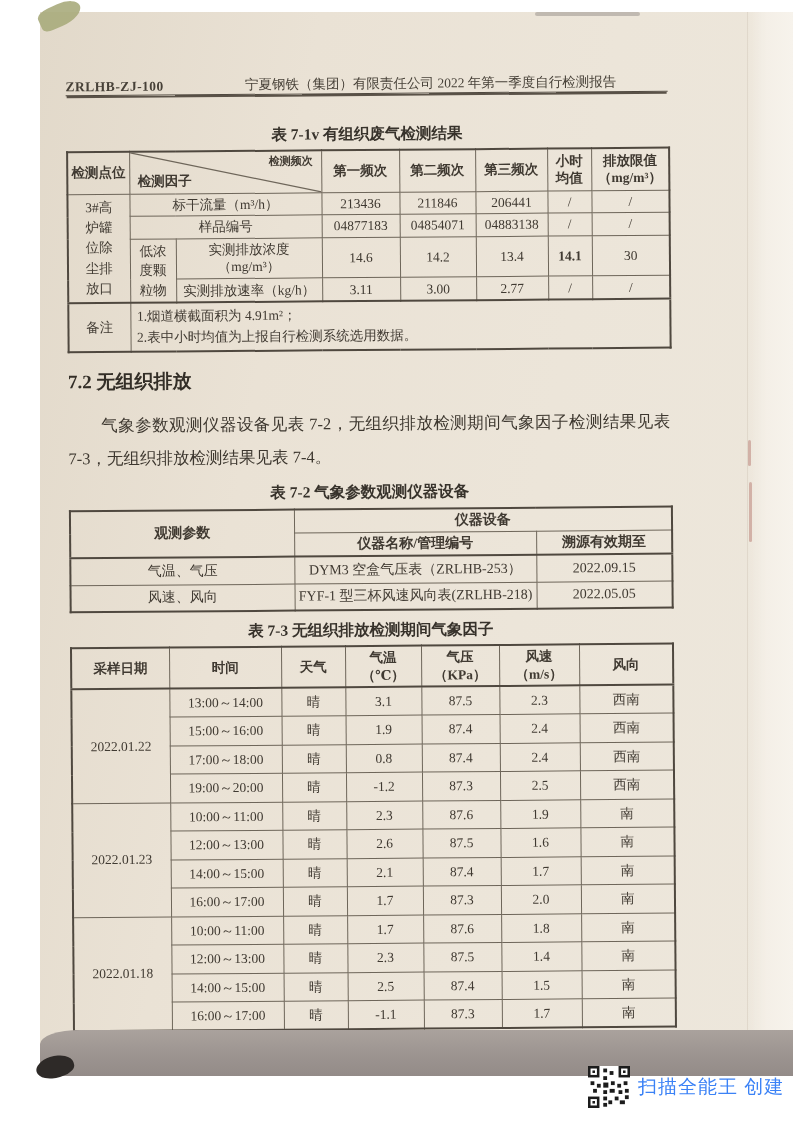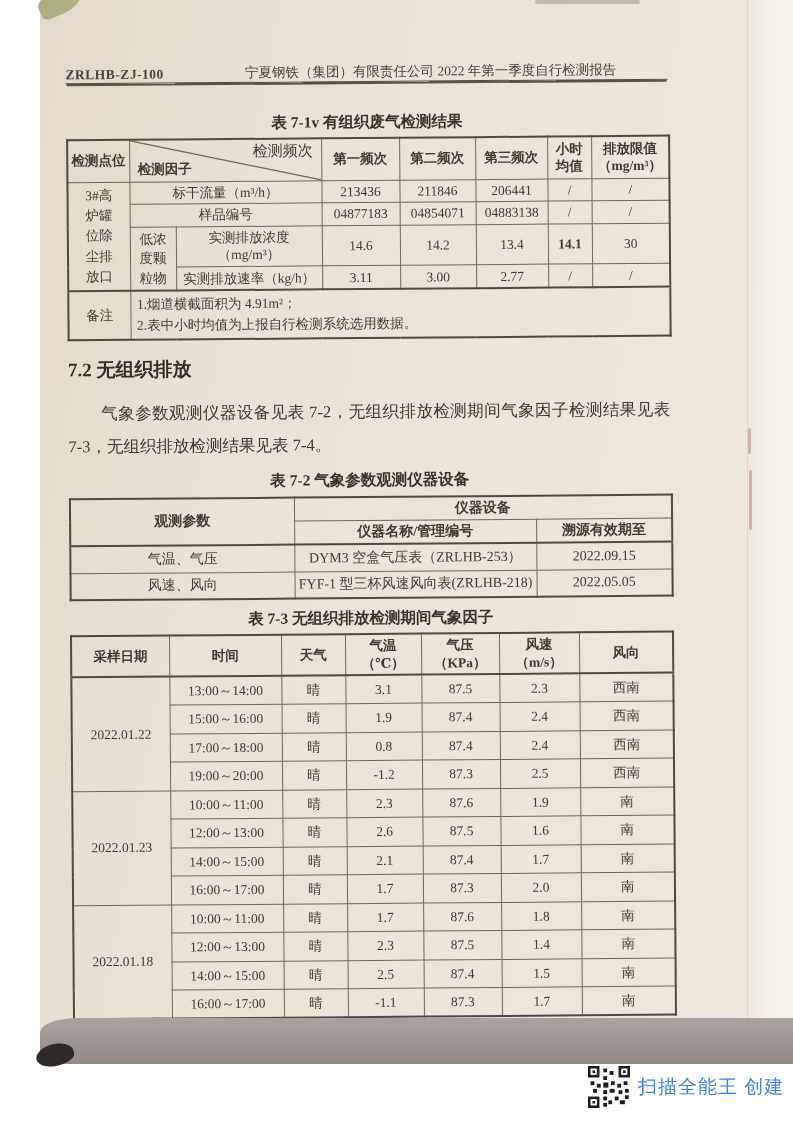--- a/index.html
+++ b/index.html
@@ -1,21 +1,21 @@
 <!DOCTYPE html>
 <html><head>
 <meta charset="utf-8">
 <style>
   * { margin:0; padding:0; box-sizing:border-box; }
   html,body { width:793px; height:1123px; background:#ffffff; overflow:hidden;
     font-family:"Liberation Serif","DejaVu Serif",serif; }
   .canvas { position:relative; width:793px; height:1123px; background:#ffffff; }
 
   
-  .photo { position:absolute; left:40px; top:0; width:753px; height:1064px;
+  .photo { position:absolute; left:40px; top:12px; width:753px; height:1064px;
     background:linear-gradient(100deg,#e2d9ca 0%,#eae2d5 30%,#ece5d9 62%,#ede7dc 100%); }
   .photo-right-strip { position:absolute; right:0; top:0; width:46px; height:100%;
     background:linear-gradient(90deg,rgba(246,242,235,0) 0%,#f4efe7 40%,#f7f3ec 100%);
     border-left:1px solid rgba(205,193,177,.55); }
   .red-mark { position:absolute; width:3px; background:#c08d84; opacity:.6; border-radius:2px; }
   .photo-bottom { position:absolute; left:0; bottom:0; width:100%; height:46px;
     background:linear-gradient(180deg,#aaa29d 0%,#9c9490 55%,#938b88 100%);
     border-top-left-radius:40px 14px; }
   .corner-shadow { position:absolute; left:-4px; bottom:-2px; width:38px; height:22px;
     background:#2e2a28; transform:rotate(-18deg); border-radius:50% 60% 40% 60%; }
@@ -56,21 +56,21 @@
   .group-cell { font-size:13.5px; line-height:1.45; }
   .factor-cell { font-size:13.5px; }
   .num { font-size:13.5px; }
   .bold { font-weight:bold; }
   .note-cell { text-align:left; font-size:13.5px; line-height:1.5; padding:3px 6px; }
   .note-label { font-size:13.5px; }
 
   
   .diag { position:relative; padding:0; height:42px; }
   .diag svg { position:absolute; left:0; top:0; width:100%; height:100%; }
-  .diag .d-top { position:absolute; right:8px; top:2px; font-weight:normal; font-size:15px; }
+  .diag .d-top { position:absolute; right:8px; top:2px; font-weight:bold; font-size:11px; }
   .diag .d-bottom { position:absolute; left:8px; bottom:3px; font-weight:bold; font-size:13.5px; }
 
   .t2 th { font-weight:normal; font-size:14px; }
   .t2 td { height:27px; font-size:14px; }
   .t2 .hdr { font-weight:bold; }
   .t3 th { font-weight:bold; font-size:13.5px; height:33px; }
   .t3 td { height:28.5px; font-size:13.5px; }
   .t3 .date-cell { font-size:13.5px; }
 
   

